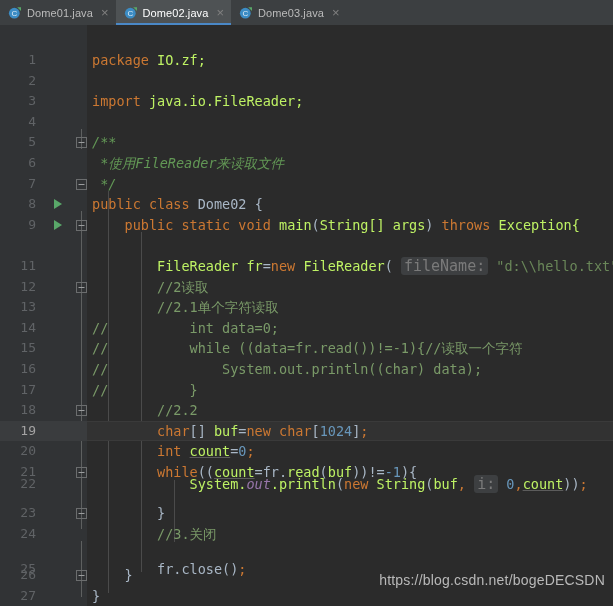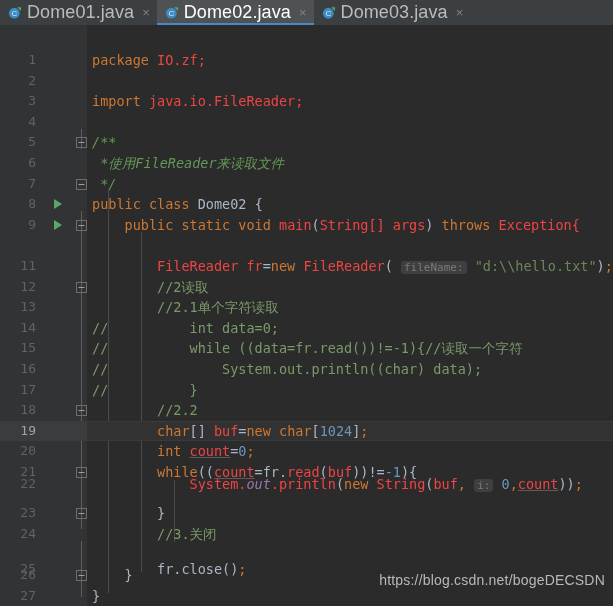--- a/index.html
+++ b/index.html
@@ -19,21 +19,21 @@
   }
   .tab{
     display:flex;align-items:center;gap:5px;
     padding:0 7px 0 8px;height:25px;box-sizing:border-box;
     position:relative;white-space:nowrap;
   }
   .tab.active{background:#4e5254;}
   .tab.active .underline{
     position:absolute;left:0;right:0;bottom:0;height:2px;background:#4a88c7;
   }
-  .tab-label{font-size:18px;color:#bbbbbb;letter-spacing:.1px;}
+  .tab-label{font-size:11px;color:#bbbbbb;letter-spacing:.1px;}
   .tab.active .tab-label{color:#ffffff;}
   .tab-close{font-size:13px;color:#808080;margin-left:3px;line-height:1;}
   .jicon{width:14px;height:14px;position:relative;flex:0 0 14px;}
   .jicon svg{display:block;}
 
   
   .editor{position:relative;width:613px;height:581px;background:#2b2b2b;overflow:hidden;}
   .gutter{
     position:absolute;left:0;top:0;width:45px;height:581px;background:#313335;
   }
@@ -66,32 +66,32 @@
   }
   .row.current .lnum{color:#a4a3a3;}
   .code{
     position:absolute;left:92px;top:0;line-height:20.6px;
     font-size:13.5px;white-space:pre;
     font-family:"DejaVu Sans Mono","Liberation Mono",monospace;
   }
 
   
   .kw{color:#cc7832;}
-  .id{color:#ef4444;}
+  .id{color:#bef264;}
   .str{color:#6a8759;}
   .num{color:#6897bb;}
   .cmt{color:#629755;font-style:italic;}
   .lcmt2{color:#7a9a68;}
   .sfield{color:#9876aa;font-style:italic;margin-top:48px;}
   .punct{color:#a9b7c6;}
   .cls{color:#a9b7c6;}
   .under{text-decoration:underline;text-decoration-color:#5c5c5c;}
   .hint{
     background:#3d3f41;color:#7a7a7a;border-radius:3px;
-    padding:0 3px;font-size:11px;font-style:normal;
+    padding:0 3px;font-size:15px;font-style:normal;
   }
 
   
   .runarrow{position:absolute;left:52px;width:12px;height:12px;top:4px;}
   .runarrow svg{display:block;}
   .fold{position:absolute;left:76px;top:5px;width:11px;height:11px;}
   .fold svg{display:block;}
   .foldline{position:absolute;left:81px;width:1px;background:#5e6060;}
 
   

